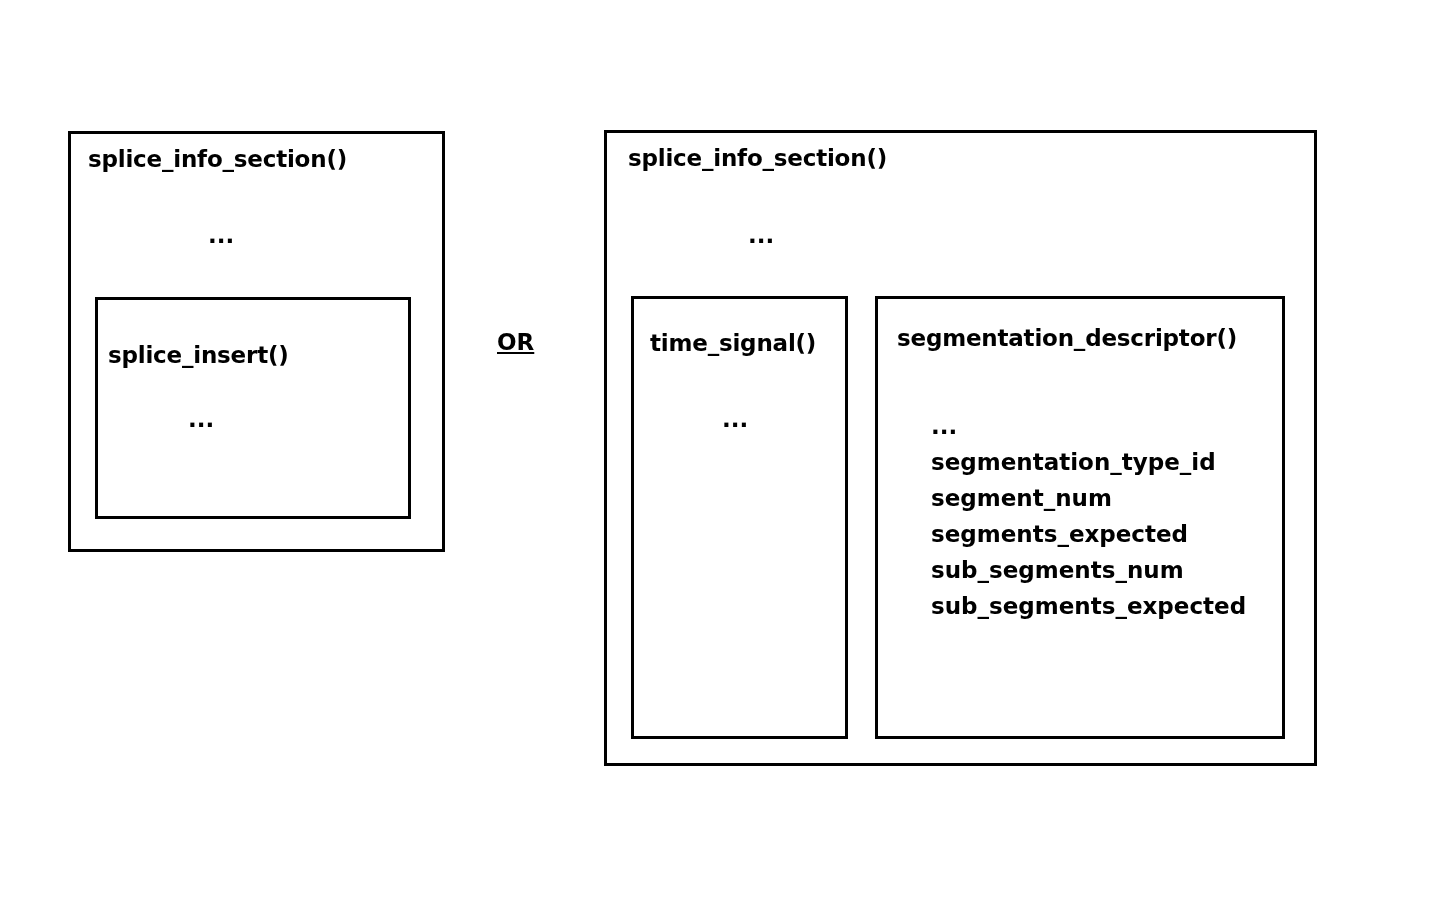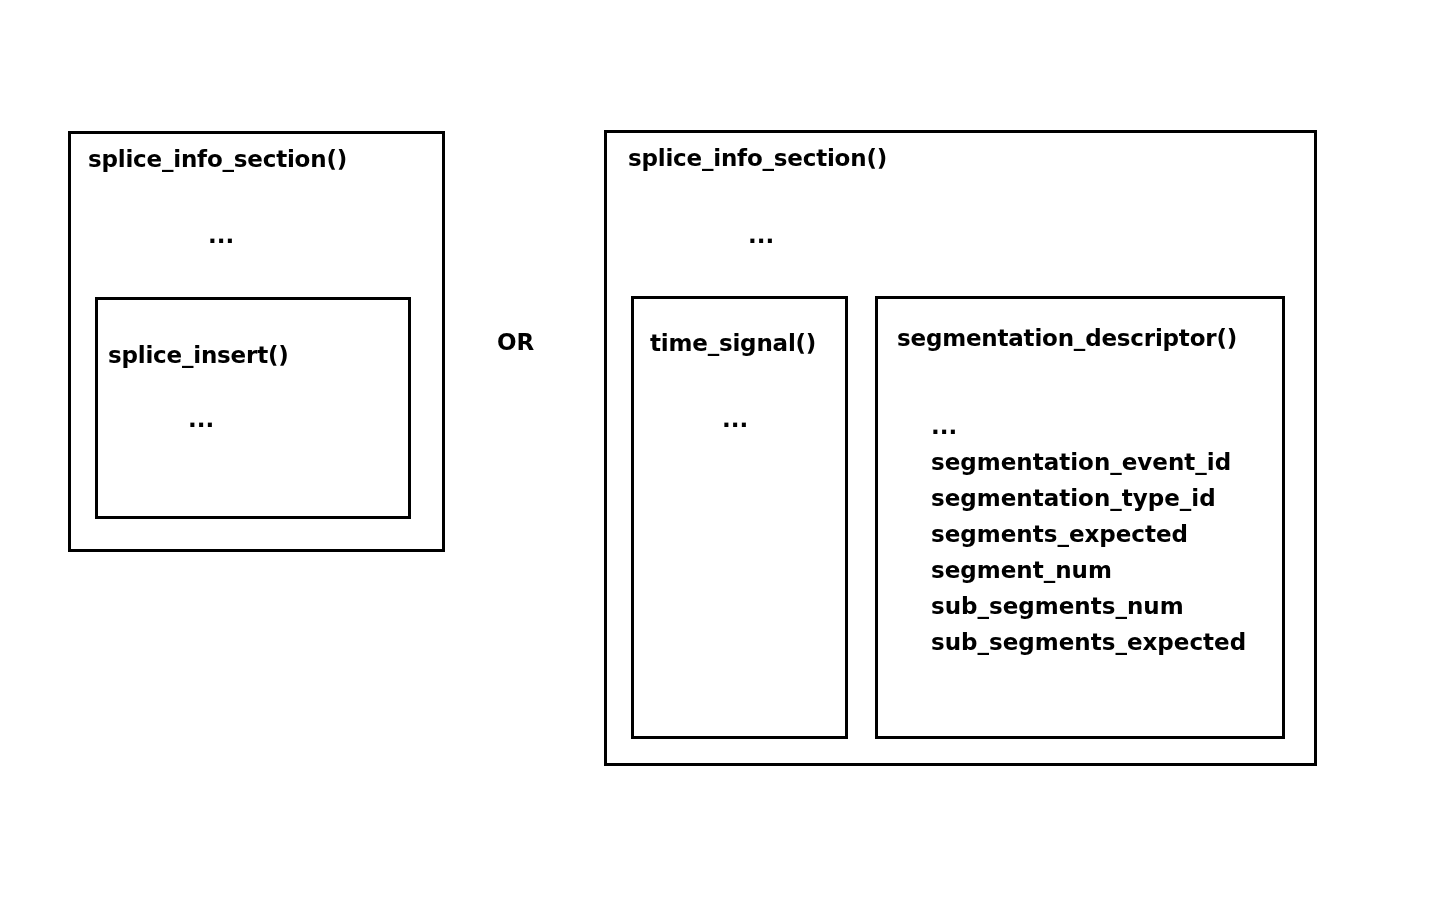--- a/index.html
+++ b/index.html
@@ -54,20 +54,21 @@
   .field-item {
     display: block;
     white-space: nowrap;
   }
   .or-label {
     position: absolute;
     font-weight: bold;
     font-size: 23px;
     line-height: 26px;
     white-space: nowrap;
+    text-decoration: underline;
   }
 
   
   #left-outer-box   { left: 68px;  top: 131px; width: 377px; height: 421px; }
   #left-outer-label { left: 88px;  top: 146px; }
   #left-outer-ellipsis { left: 208px; top: 222px; }
   #splice-insert-box { left: 95px; top: 297px; width: 316px; height: 222px; }
   #splice-insert-label { left: 108px; top: 342px; }
   #splice-insert-ellipsis { left: 188px; top: 406px; }
 
@@ -115,21 +116,20 @@
   <div class="box-label" id="time-signal-label">time_signal()</div>
 
   <div class="ellipsis" id="time-signal-ellipsis">...</div>
 
   <div class="box" id="seg-desc-box"></div>
 
   <div class="box-label" id="seg-desc-label">segmentation_descriptor()</div>
 
   <div class="field-list" id="seg-desc-fields">
       <span class="field-item">...</span>
-      <span class="field-item">segmentation_event_id</span>
       <span class="field-item">segmentation_type_id</span>
+      <span class="field-item">segment_num</span>
       <span class="field-item">segments_expected</span>
-      <span class="field-item">segment_num</span>
       <span class="field-item">sub_segments_num</span>
       <span class="field-item">sub_segments_expected</span>
     </div>
 
 </div>
 
 </body></html>

